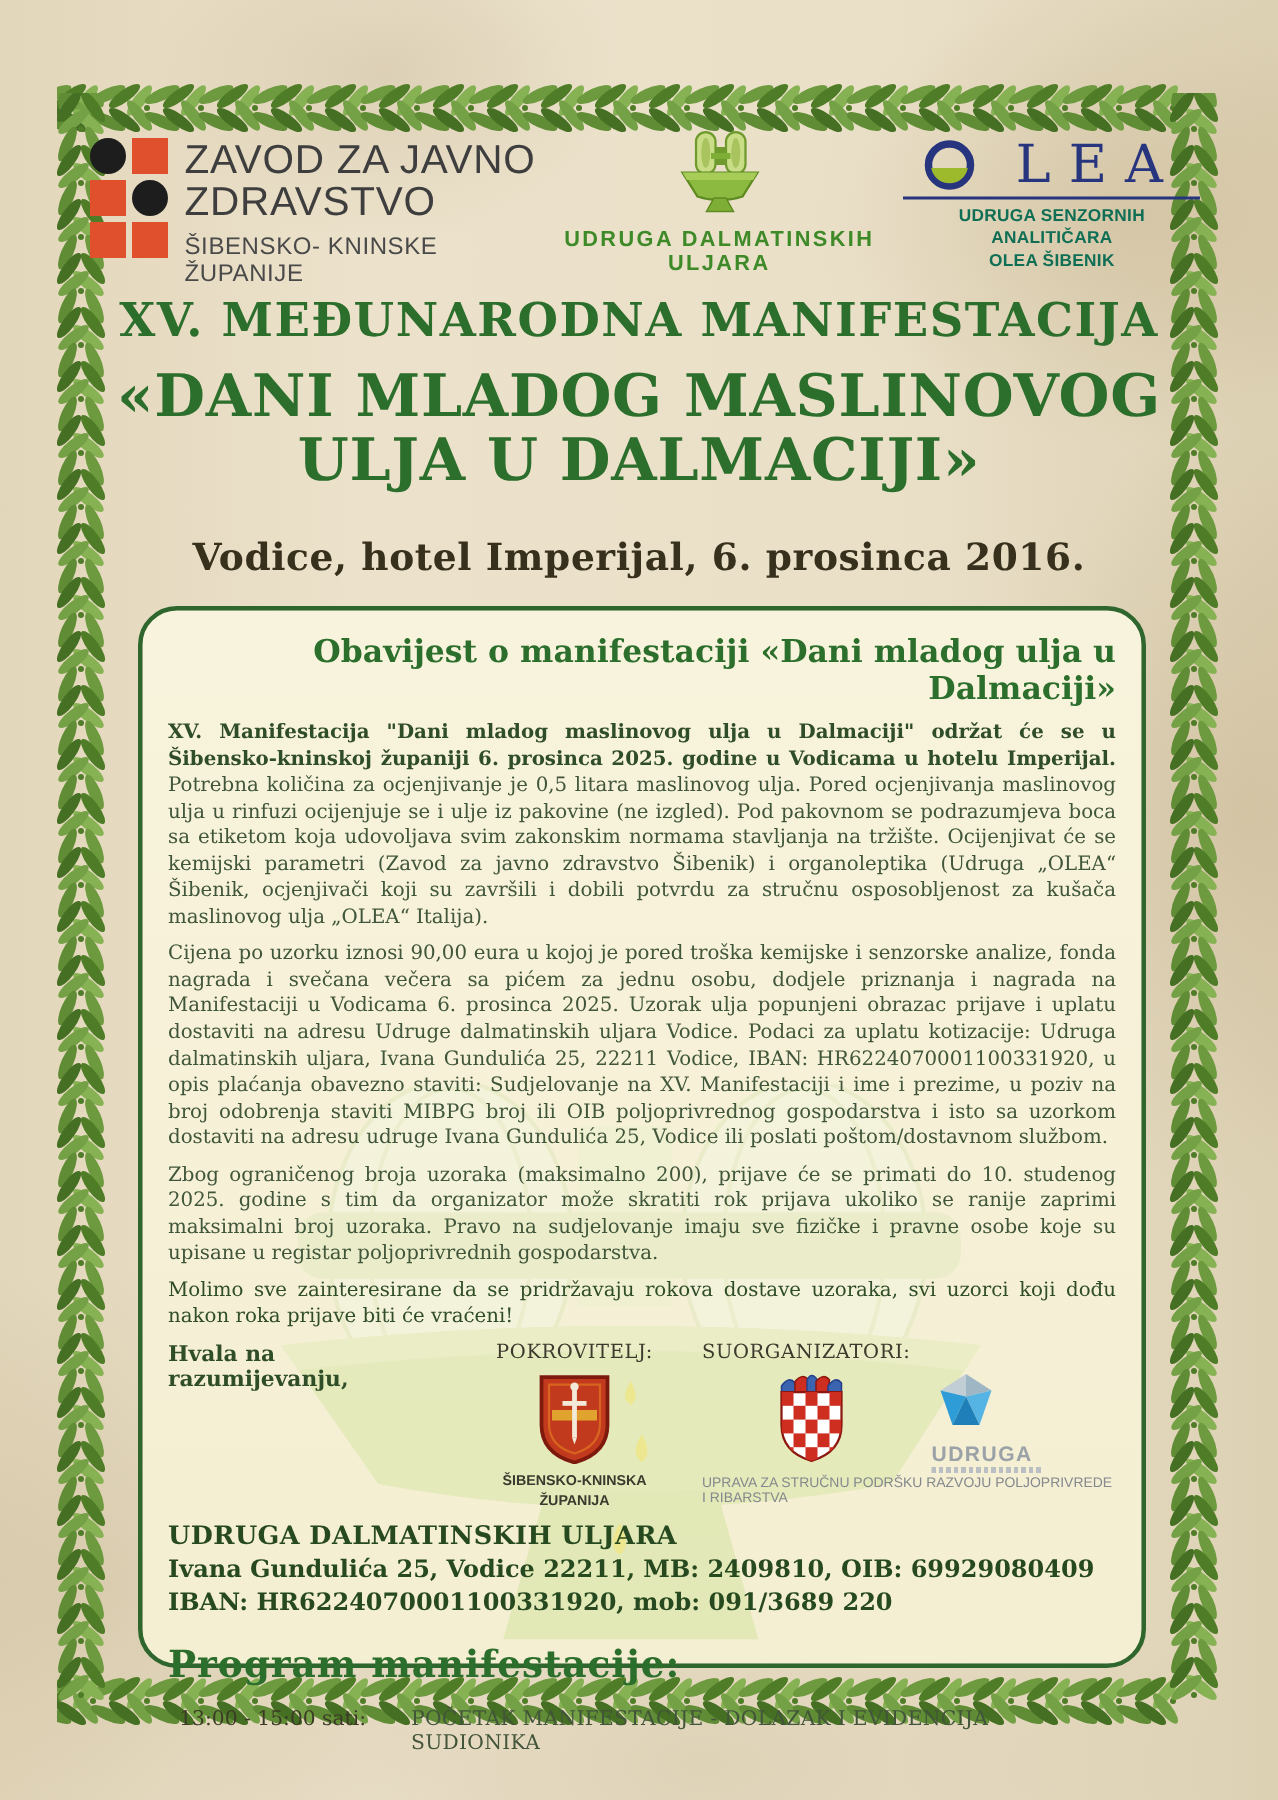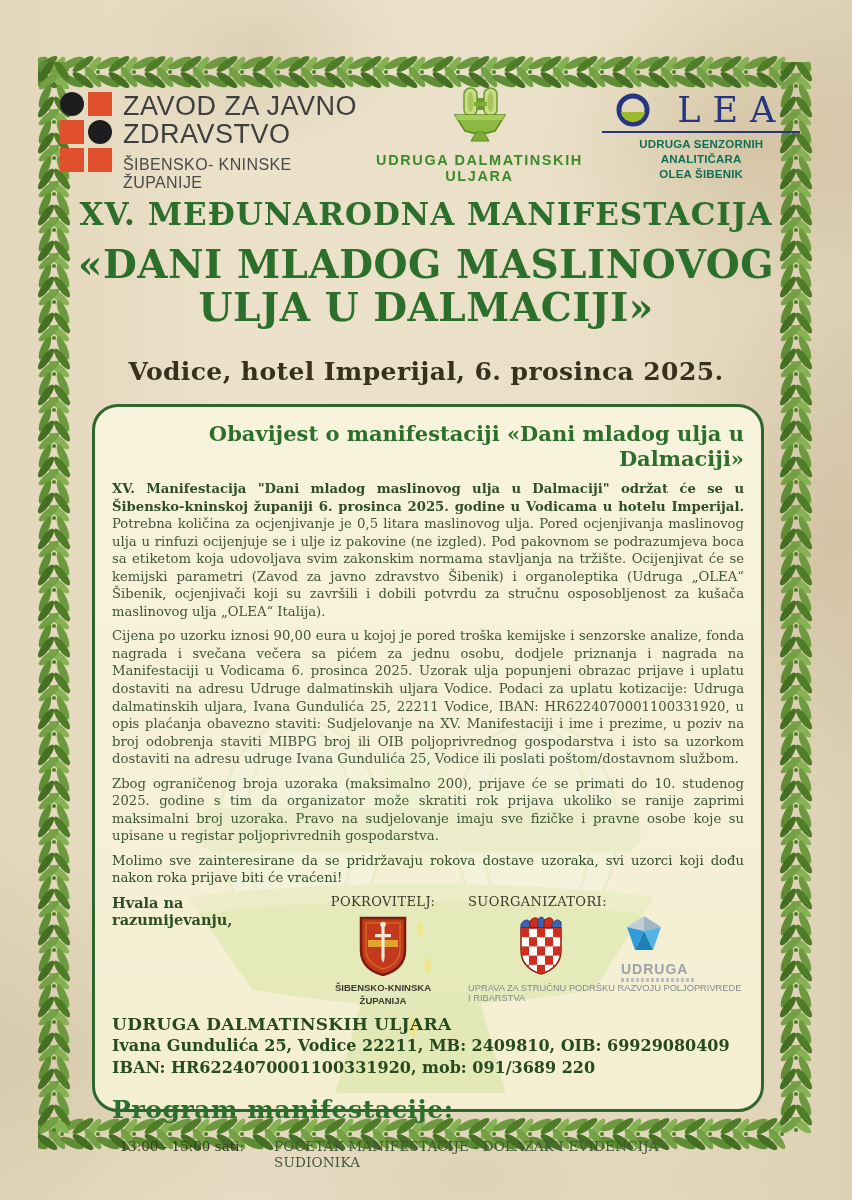--- a/index.html
+++ b/index.html
@@ -1068,21 +1068,21 @@
       <div class="olea-sub">UDRUGA SENZORNIH ANALITIČARA</div>
       <div class="olea-sub">OLEA ŠIBENIK</div>
     </div>
   </div>
 
   <div class="pretitle">XV. MEĐUNARODNA MANIFESTACIJA</div>
   <div class="maintitle">
     <div>«DANI MLADOG MASLINOVOG</div>
     <div>ULJA U DALMACIJI»</div>
   </div>
-  <div class="subtitle">Vodice, hotel Imperijal, 6. prosinca 2025.</div>
+  <div class="subtitle">Vodice, hotel Imperijal, 6. prosinca 2016.</div>
 
   <div class="notice">
 
     <svg class="watermark" viewBox="0 0 640 400" preserveAspectRatio="none">
       <ellipse cx="170" cy="115" rx="88" ry="118" fill="#f3f5df" stroke="#dfe9bd" stroke-width="3"></ellipse>
       <ellipse cx="170" cy="115" rx="58" ry="112" fill="none" stroke="#e4ecc6" stroke-width="3"></ellipse>
       <ellipse cx="425" cy="115" rx="88" ry="118" fill="#f3f5df" stroke="#dfe9bd" stroke-width="3"></ellipse>
       <ellipse cx="425" cy="115" rx="58" ry="112" fill="none" stroke="#e4ecc6" stroke-width="3"></ellipse>
       <rect x="262" y="30" width="68" height="130" fill="#ecf1cf"></rect>
       <rect x="60" y="92" width="478" height="48" rx="18" fill="#e2ecc0"></rect>

